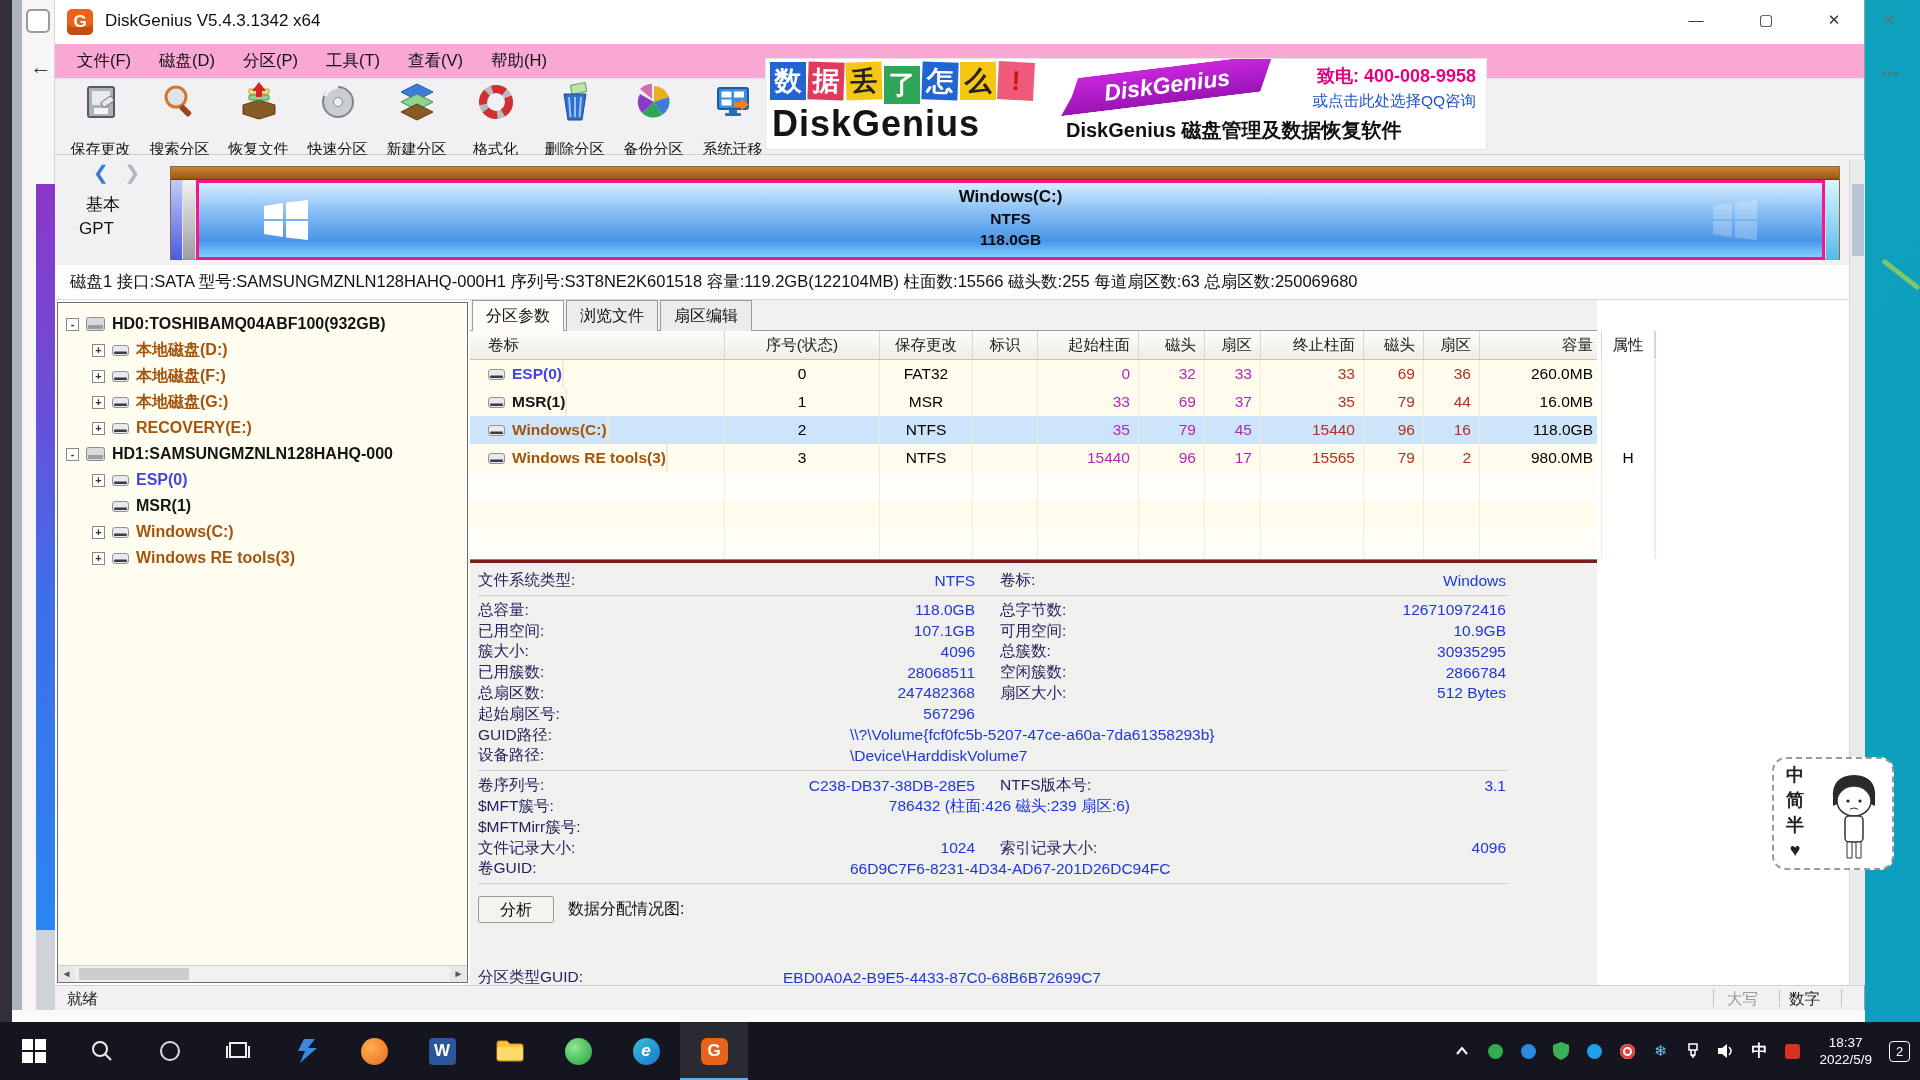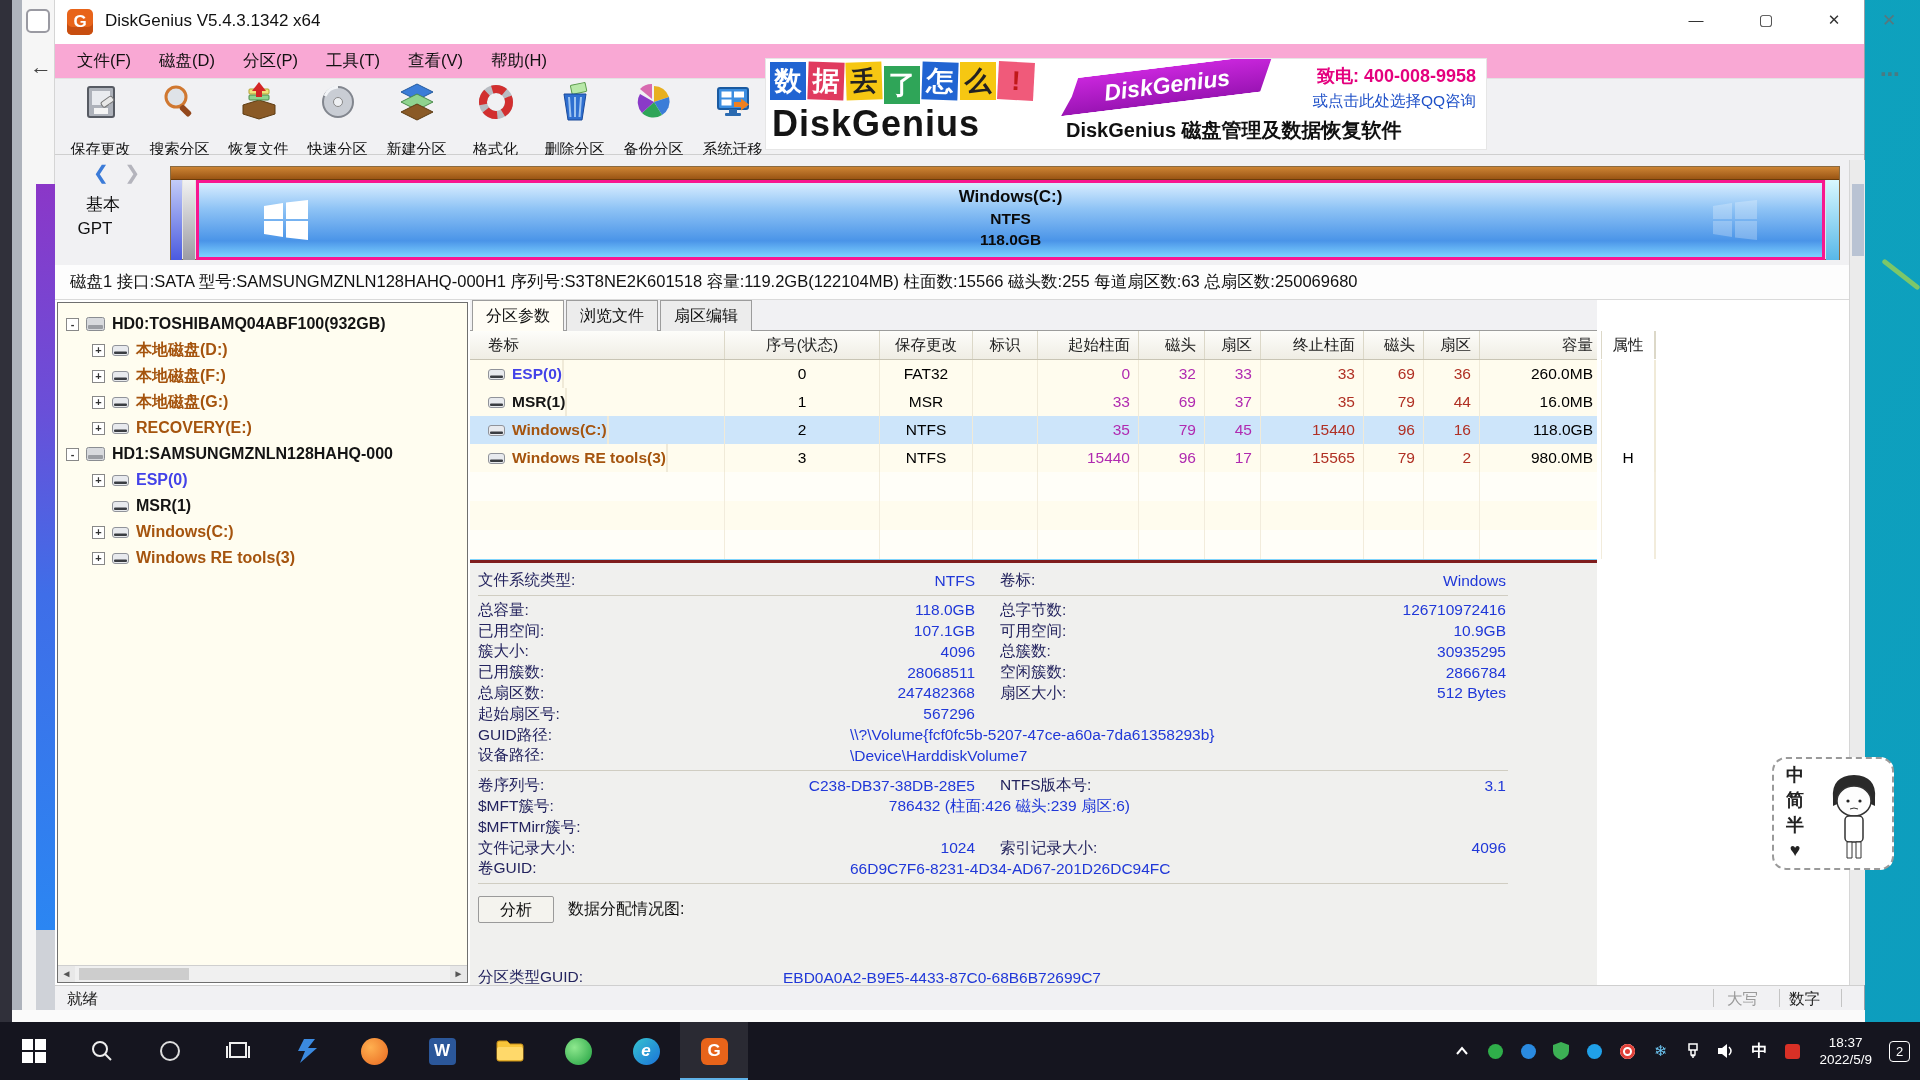--- a/index.html
+++ b/index.html
@@ -44,21 +44,21 @@
 #ribbon{position:absolute;left:292px;top:8px;width:218px;height:36px;background:linear-gradient(#c926dc,#9a14b4);transform:rotate(-7deg);clip-path:polygon(10% 0,100% 0,92% 100%,0 100%,6% 50%);display:flex;align-items:center;justify-content:center;color:#fff;font-weight:bold;font-style:italic;font-size:23px}
 #phone{position:absolute;right:10px;top:5px;text-align:right}
 #phoneline{font-size:18px;font-weight:bold;color:#e4007e}
 #qqline{font-size:15.5px;font-weight:normal;color:#1e50c8;margin-top:3px}
 #tagline{position:absolute;left:300px;top:58px;font-size:20px;font-weight:bold;color:#111;white-space:nowrap}
 
 #partpanel{left:0;top:155px;width:100%;height:110px;background:#f1f1f3}
 #navarrows{left:38px;top:6px;font-size:19px}
 #navback{color:#3b7bd8}#navfwd{color:#b4b4bc;margin-left:10px}
 #bustype{left:8px;top:38px;width:80px;text-align:center;font-size:17px;color:#111}
-#tbltype{left:0;top:64px;width:80px;text-align:center;font-size:17px;color:#111}
+#tbltype{left:24px;top:64px;width:80px;font-size:17px;color:#111}
 #pbar{left:115px;top:11px;width:1670px;height:94px;border:1px solid #8a6a40;background:#e4e4e4}
 #pbarbrown{left:0;top:0;width:100%;height:13px;background:linear-gradient(#cd8434,#9a5514);border-bottom:1px solid #6a3c0a}
 .pseg{top:13px;height:80px}
 #segesp{left:0;width:11px;background:linear-gradient(#c3ccf8,#4a5ae0)}
 #segmsr{left:12px;width:12px;background:linear-gradient(#f2f2f2,#9b9ba3)}
 #segwin{left:25px;width:1629px;border:3px solid #f81690;background:linear-gradient(#d8edff,#8ec3f5 35%,#4a94e8 78%,#7ed2ff)}
 #segre{left:1655px;width:13px;background:linear-gradient(#d8f8ff,#58b8e8)}
 .pline{position:absolute;width:100%;text-align:center;color:#0a0a0a}
 #pl1{top:4px;font-size:17px;font-weight:bold}
 #pl2{top:27px;font-size:15.5px;font-weight:600}
@@ -73,21 +73,21 @@
 .lvl0{padding-left:8px}.lvl1{padding-left:34px}
 .texp{width:13px;height:13px;border:1px solid #888;background:#fff;font-size:11px;line-height:10px;text-align:center;color:#333;margin-right:7px;flex:none}
 .texp.none{visibility:hidden}
 .ticon2{margin-right:7px;flex:none;display:flex}
 .c-brown{color:#a5540e}.c-blue{color:#4342e8}.c-black{color:#141414}
 #treescroll{position:absolute;left:0;bottom:0;width:409px;height:17px;background:#f0f0f0;border-top:1px solid #cfcfcf;display:flex;align-items:center}
 .tsarrow{width:17px;height:16px;text-align:center;font-size:10px;color:#555;line-height:16px;background:#e8e8e8}
 #tsthumb{margin-left:4px;width:110px;height:12px;background:#cdcdcd}
 #tsright{margin-left:auto}
 
-#rightpanel{left:415px;top:300px;width:1127px;height:685px;background:#7dd3fc}
+#rightpanel{left:415px;top:300px;width:1127px;height:685px;background:#14b8a6}
 #tabsbar{position:absolute;left:0;top:0;width:100%;height:31px;background:#f1f1f3;border-bottom:1px solid #9c9c9c;display:flex;padding-left:2px}
 .tab{padding:0 13px;height:31px;line-height:30px;font-size:16px;color:#111;border:1px solid #9c9c9c;border-bottom:none;background:#ececec;margin-right:2px}
 .tab.active{background:#fffdf5;height:32px;font-weight:normal}
 .grid13{display:grid;grid-template-columns:255px 155px 93px 65px 101px 66px 56px 103px 60px 56px 122px 53px 1fr}
 #phead{position:absolute;left:0;top:31px;width:100%;height:29px;background:linear-gradient(#fdfdfa,#efede4);border-bottom:1px solid #c8c4b4;font-size:15.5px;color:#222}
 #phead span{display:flex;align-items:center;border-right:1px solid #dcd8c8;height:100%}
 .prow{position:absolute;left:0;width:100%;height:28px;font-size:15.5px;background:#fffcee}
 .prow span{display:flex;align-items:center;border-right:1px solid #f0ead8;height:100%;white-space:nowrap}
 .prow.sel{background:#cde5fa}
 .r0{top:60px}.r1{top:88px}.r2{top:116px}.r3{top:144px}

